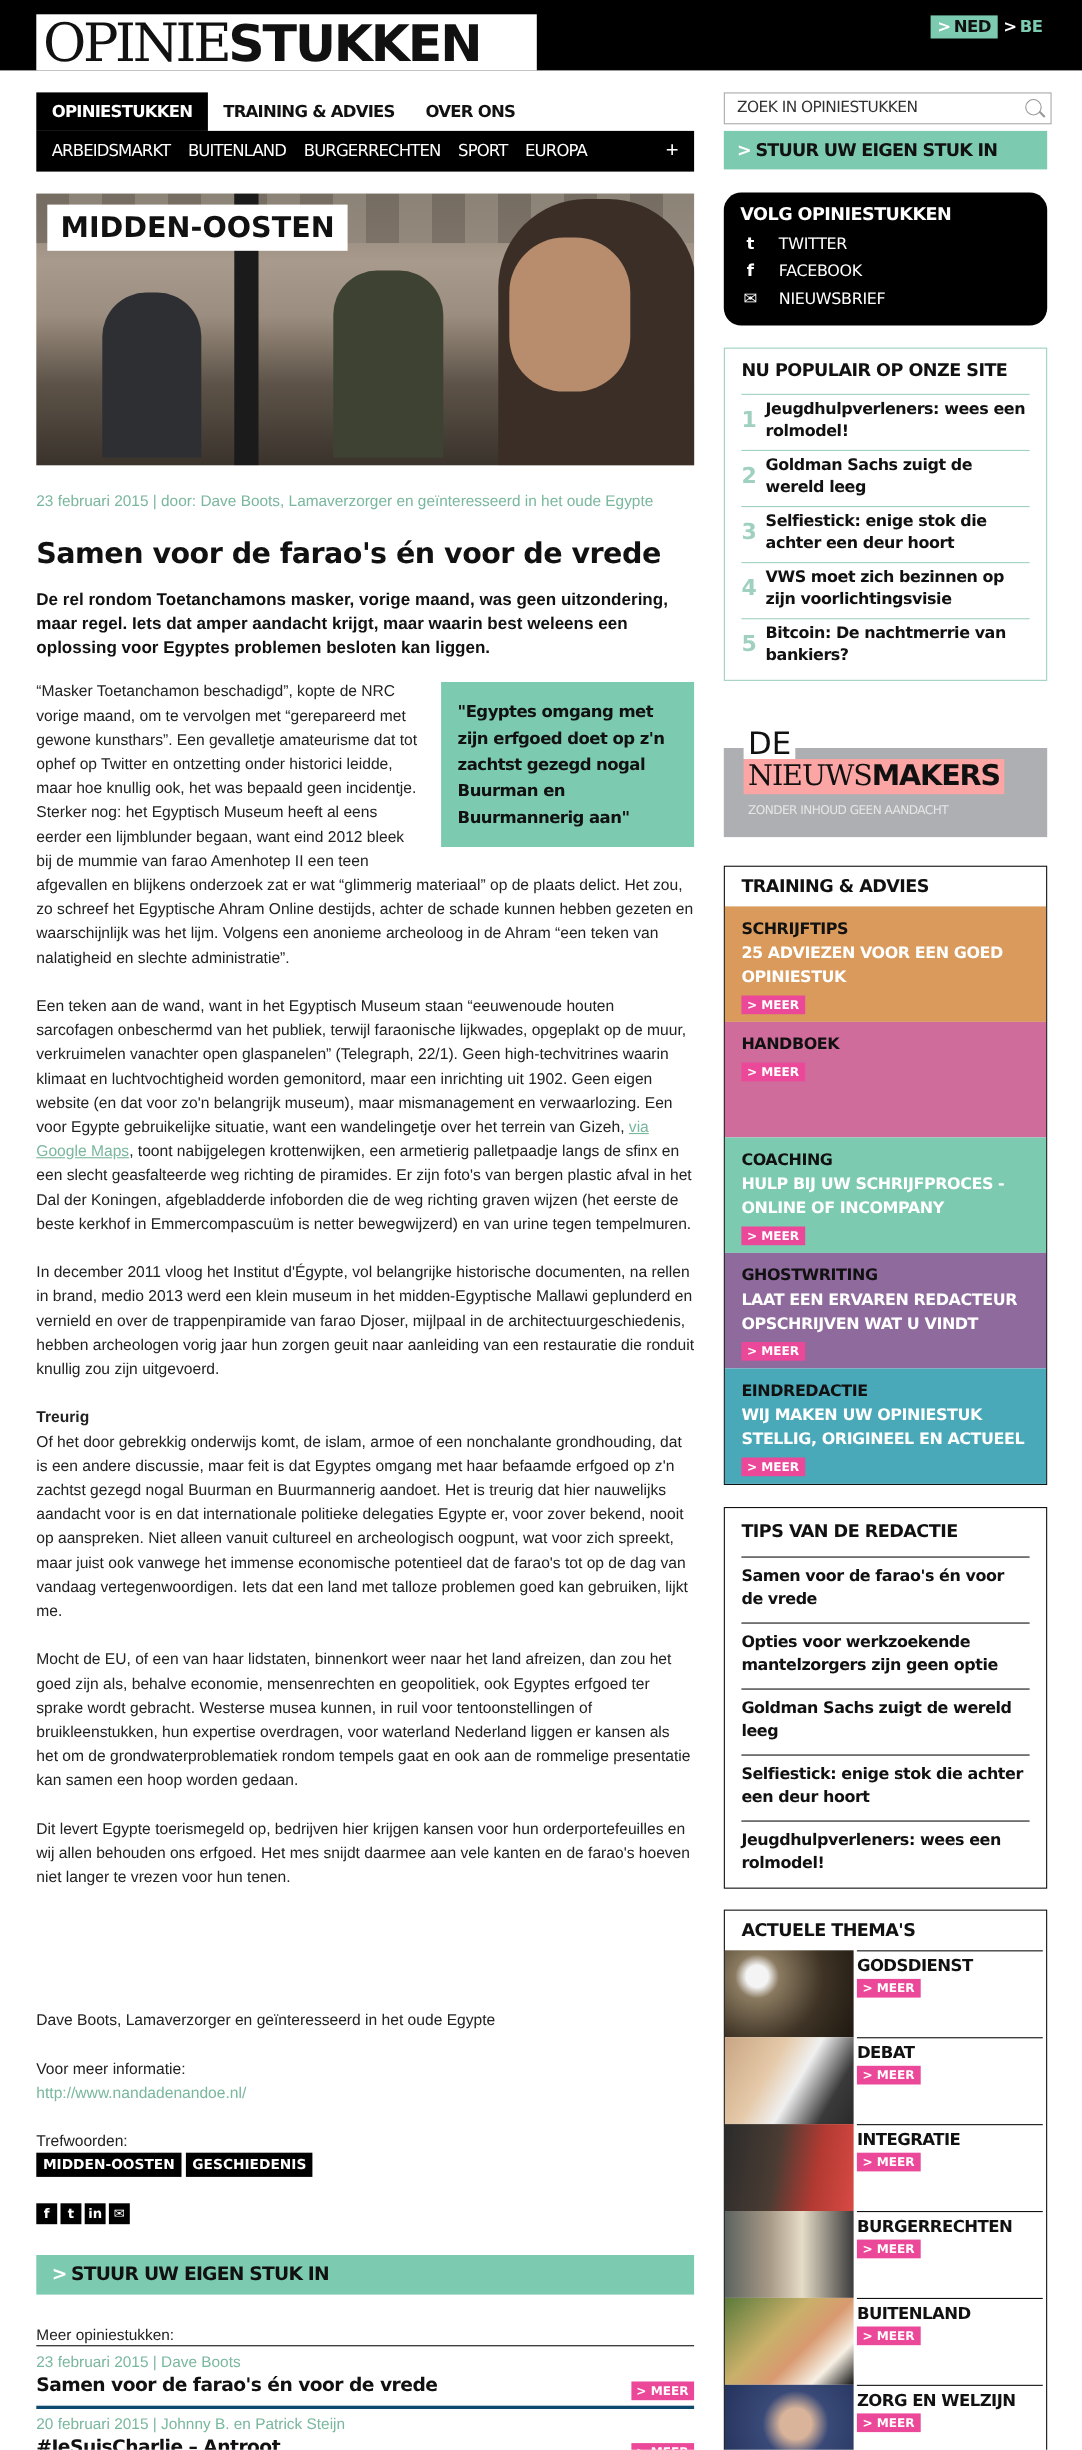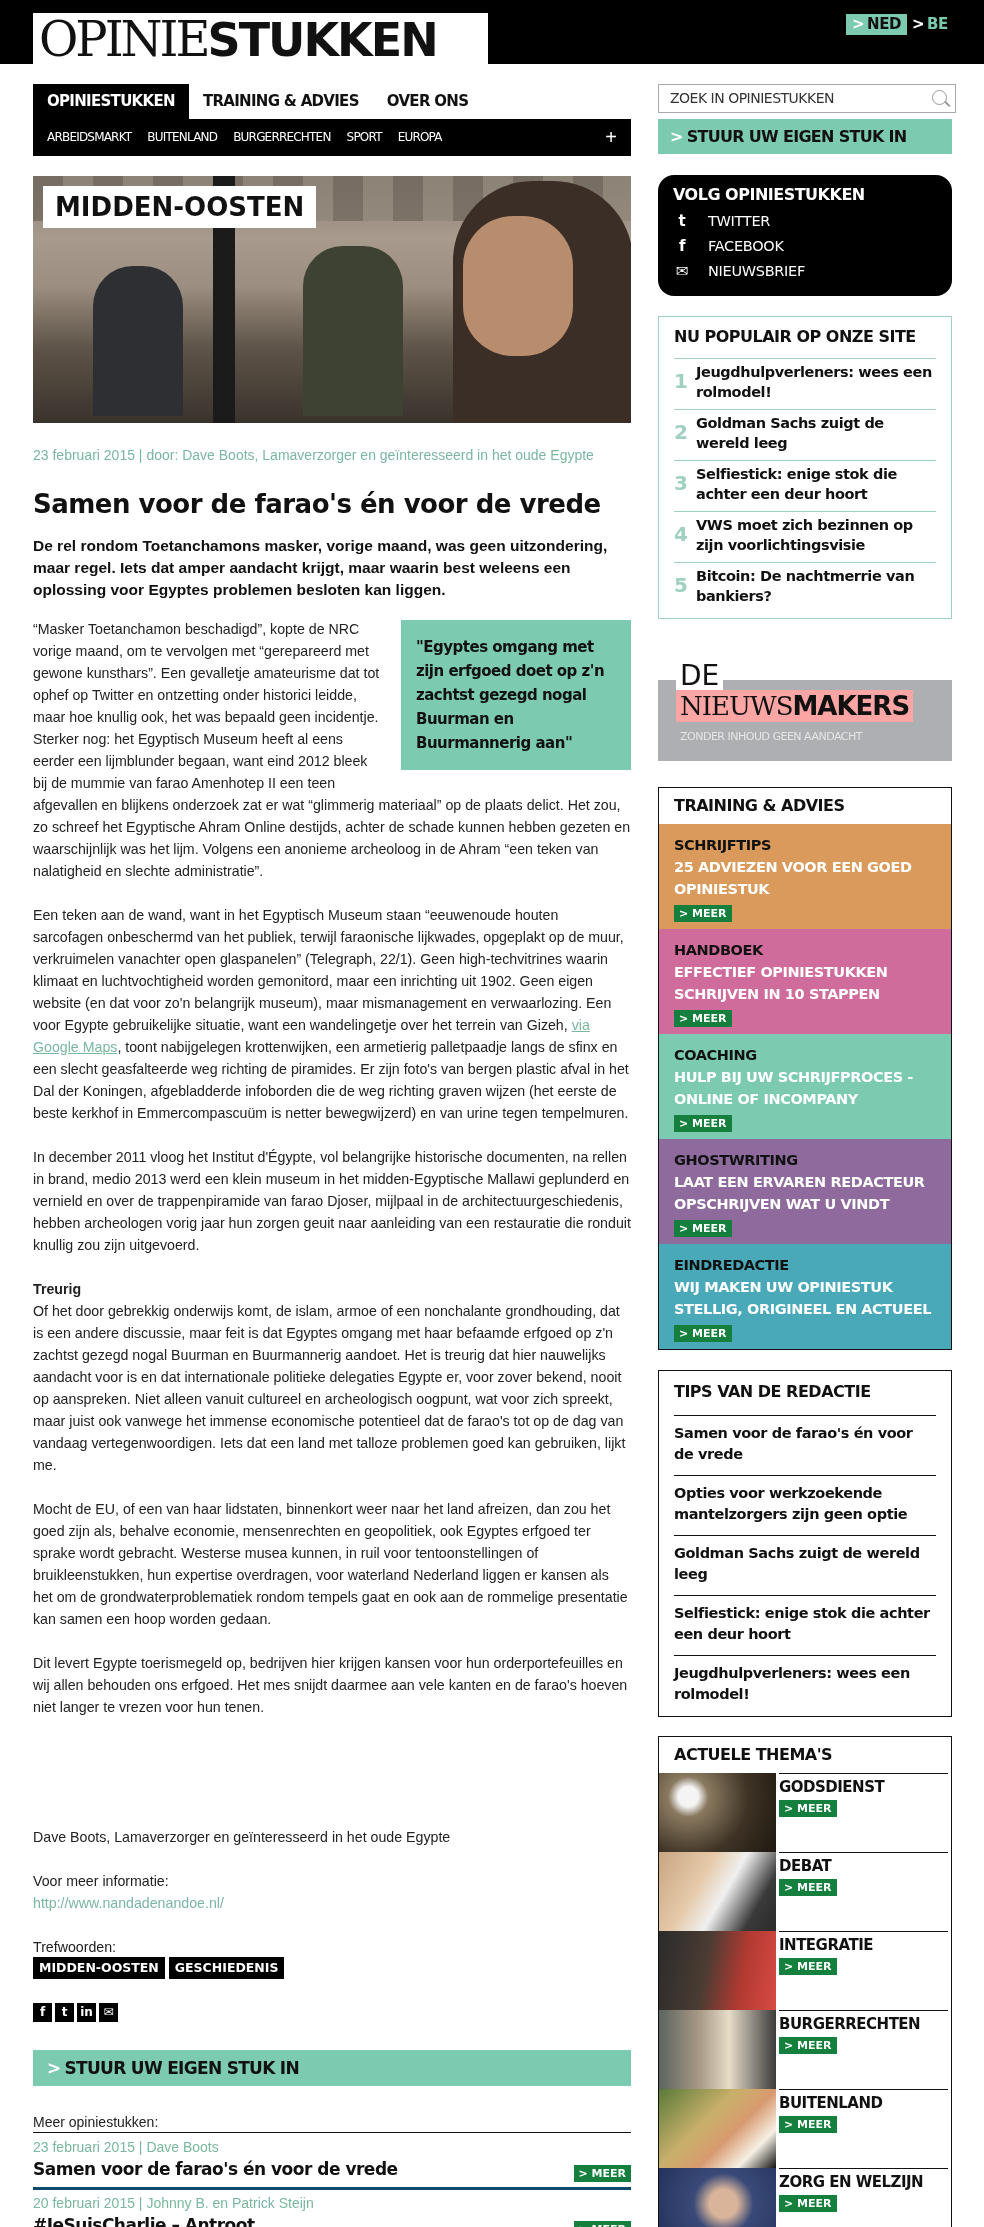--- a/index.html
+++ b/index.html
@@ -12,21 +12,21 @@
   .logo b { font-family: "DejaVu Sans", sans-serif; font-weight: bold; letter-spacing: -2px; font-size: 46px; }
   .lang { position: absolute; top: 14px; height: 21px; font-family: "DejaVu Sans", sans-serif; font-weight: bold; font-size: 15px; line-height: 21px; padding: 0 6px; letter-spacing: -0.5px; }
   .lang.ned { left: 846px; background: #7ccab0; color: #111; }
   .lang.be { left: 906px; color: #7ccab0; }
   .lang .arr { color: #fff; margin-right: 3px; }
 
   .mainnav { position: absolute; left: 33px; top: 84px; width: 598px; height: 35px; }
   .mainnav .tab { float: left; height: 35px; padding: 0 14px; font-family: "DejaVu Sans", sans-serif; font-weight: bold; font-size: 15px; line-height: 35px; letter-spacing: -0.7px; color: #111; cursor: pointer; }
   .mainnav .tab.active { background: #000; color: #fff; }
   .subnav { position: absolute; left: 33px; top: 119px; width: 598px; height: 37px; background: #000; }
-  .subnav .item { float: left; padding: 0 7px 0 14px; font-family: "DejaVu Sans", sans-serif; font-size: 12px; line-height: 37px; color: #fff; letter-spacing: -0.8px; cursor: pointer; padding-right: 2px; }
+  .subnav .item { float: left; padding: 0 7px 0 14px; font-family: "DejaVu Sans", sans-serif; font-size: 15px; line-height: 37px; color: #fff; letter-spacing: -0.8px; cursor: pointer; padding-right: 2px; }
   .subnav .item:first-child { padding-left: 14px; }
   .subnav .plus { position: absolute; right: 14px; top: 0; color: #fff; font-size: 20px; line-height: 37px; cursor: pointer; }
 
   .hero { position: absolute; left: 33px; top: 176px; width: 598px; height: 247px; overflow: hidden;
           background: linear-gradient(180deg, #8a8178 0%, #a89a8c 25%, #9b8d7f 45%, #5d5348 70%, #3a332c 100%); }
   .hero .wall { position: absolute; left: 0; top: 0; width: 100%; height: 45px; background: repeating-linear-gradient(90deg, #6d6459 0 30px, #8d8477 30px 60px); opacity: .7; }
   .hero .p1 { position: absolute; left: 60px; top: 90px; width: 90px; height: 150px; background: #2d2f33; border-radius: 40px 40px 0 0; }
   .hero .p2 { position: absolute; left: 270px; top: 70px; width: 100px; height: 170px; background: #3e4232; border-radius: 40px 40px 0 0; }
   .hero .p3 { position: absolute; left: 420px; top: 5px; width: 180px; height: 242px; background: #3a2e26; border-radius: 80px 80px 0 0; }
   .hero .face { position: absolute; left: 430px; top: 40px; width: 110px; height: 140px; background: #b88d6e; border-radius: 50px; }
@@ -50,21 +50,21 @@
   .share { position: absolute; left: 33px; top: 2003px; }
   .share span { float: left; width: 19px; height: 19px; margin-right: 3px; background: #000; color: #fff; font-family: "DejaVu Sans", sans-serif; font-weight: bold; font-size: 12px; line-height: 19px; text-align: center; cursor: pointer; }
 
   .submit-wide { position: absolute; left: 33px; top: 2050px; width: 598px; height: 36px; background: #7ccab0; padding-left: 14px; font-family: "DejaVu Sans", sans-serif; font-weight: bold; font-size: 17px; line-height: 36px; letter-spacing: -0.7px; color: #111; cursor: pointer; }
   .submit-wide .arr, .submit-side .arr { color: #fff; margin-right: 4px; }
 
   .more-label { position: absolute; left: 33px; top: 2112px; width: 598px; font-size: 14px; line-height: 20px; border-bottom: 1px solid #111; color: #222; }
   .more-item { position: absolute; left: 33px; width: 598px; border-bottom: 3px solid #0c4a6e; height: 55px; }
   .more-item .m { font-size: 14px; line-height: 20px; color: #7ab79f; padding-top: 2px; }
   .more-item .t { font-family: "DejaVu Sans", sans-serif; font-weight: bold; font-size: 17px; line-height: 24px; letter-spacing: -0.5px; color: #111; cursor: pointer; }
-  .meer { display: inline-block; height: 17px; padding: 0 5px; background: #15803d; color: #fff; font-family: "DejaVu Sans", sans-serif; font-weight: bold; font-size: 11px; line-height: 17px; cursor: pointer; }
+  .meer { display: inline-block; height: 17px; padding: 0 5px; background: #ec4899; color: #fff; font-family: "DejaVu Sans", sans-serif; font-weight: bold; font-size: 11px; line-height: 17px; cursor: pointer; }
   .more-item .meer { position: absolute; right: 0; top: 30px; }
 
   
   .search { position: absolute; left: 658px; top: 84px; width: 298px; height: 29px; border: 1px solid #aaa; padding-left: 11px; font-family: "DejaVu Sans", sans-serif; font-size: 14px; line-height: 27px; color: #333; letter-spacing: -0.5px; }
   .search .mag { position: absolute; right: 8px; top: 5px; width: 15px; height: 15px; border: 1.5px solid #999; border-radius: 50%; }
   .search .mag::after { content: ""; position: absolute; left: 11px; top: 12px; width: 7px; height: 1.5px; background: #999; transform: rotate(45deg); }
   .submit-side { position: absolute; left: 658px; top: 119px; width: 294px; height: 35px; background: #7ccab0; padding-left: 12px; font-family: "DejaVu Sans", sans-serif; font-weight: bold; font-size: 16px; line-height: 35px; letter-spacing: -0.7px; color: #111; cursor: pointer; }
 
   .follow { position: absolute; left: 658px; top: 175px; width: 294px; height: 121px; background: #000; padding: 8px 15px; color: #fff; border-radius: 16px; }
   .follow .hd { font-family: "DejaVu Sans", sans-serif; font-weight: bold; font-size: 16px; line-height: 24px; letter-spacing: -0.5px; margin-bottom: 2px; }
@@ -230,21 +230,20 @@
 
 <div class="training">
   <div class="hd">TRAINING &amp; ADVIES</div>
   <div class="tr-card" style="background:#d99a5b">
     <div class="k">SCHRIJFTIPS</div>
     <div class="d">25 ADVIEZEN VOOR EEN GOED OPINIESTUK</div>
     <span class="meer">&gt; MEER</span>
   </div>
   <div class="tr-card" style="background:#cf6c9b">
     <div class="k">HANDBOEK</div>
-    <div class="d">EFFECTIEF OPINIESTUKKEN SCHRIJVEN IN 10 STAPPEN</div>
     <span class="meer">&gt; MEER</span>
   </div>
   <div class="tr-card" style="background:#7ccab0">
     <div class="k">COACHING</div>
     <div class="d">HULP BIJ UW SCHRIJFPROCES - ONLINE OF INCOMPANY</div>
     <span class="meer">&gt; MEER</span>
   </div>
   <div class="tr-card" style="background:#8f6a9d">
     <div class="k">GHOSTWRITING</div>
     <div class="d">LAAT EEN ERVAREN REDACTEUR OPSCHRIJVEN WAT U VINDT</div>

